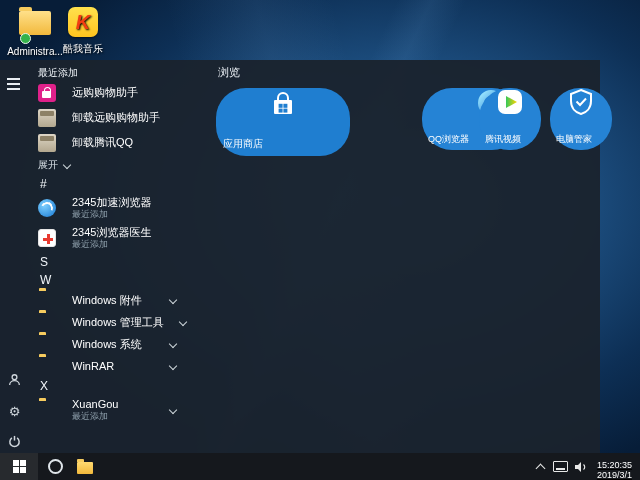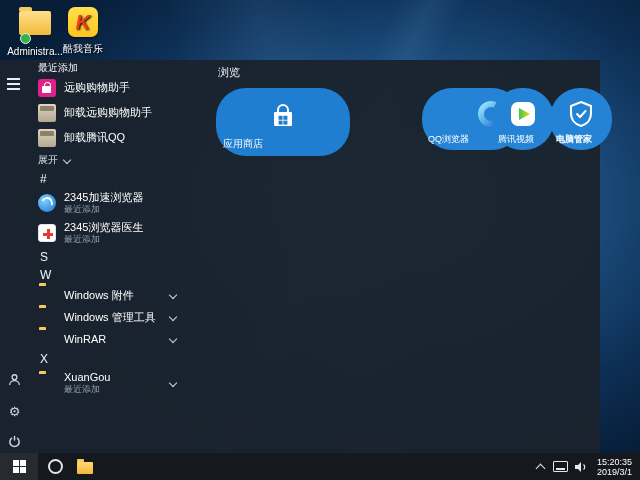--- a/index.html
+++ b/index.html
@@ -32,23 +32,23 @@
   
   .start-menu{position:absolute;left:0;top:60px;width:600px;height:393px;
     background:rgba(26,35,45,0.95);color:#fff;display:flex;}
   
   .rail{width:28px;flex:none;position:relative;}
   .hamburger{position:absolute;top:18px;left:7px;cursor:pointer;}
   .hamburger div{width:13px;height:2px;background:#e8edf2;margin-bottom:3px;}
   .rail-btn{position:absolute;left:7px;width:15px;height:15px;display:flex;align-items:center;justify-content:center;color:#cfd6dc;font-size:13px;line-height:15px;cursor:pointer;}
   .rail-user{top:312px;} .rail-settings{top:344px;} .rail-power{top:374px;}
   
-  .app-list{width:164px;flex:none;overflow:hidden;box-sizing:border-box;}
+  .app-list{width:164px;flex:none;overflow:hidden;padding-top:5px;box-sizing:border-box;}
   .recent-hdr{height:15px;padding-left:10px;font-size:10px;color:#eef3f7;display:flex;align-items:center;}
-  .row{display:flex;align-items:center;gap:8px;padding-left:10px;height:25px;cursor:pointer;}
+  .row{display:flex;align-items:center;gap:16px;padding-left:10px;height:25px;cursor:pointer;}
   .row-folder{height:22px;}
   .row-app{height:30px;}
   .row .lbl{font-size:11px;white-space:nowrap;}
   .txt{display:flex;flex-direction:column;line-height:12px;}
   .sub{font-size:9px;color:#8fa0ac;}
   .sec-letter{height:18px;display:flex;align-items:center;padding-left:12px;font-size:12px;color:#f2f6fa;cursor:pointer;}
   .expand-row{height:20px;display:flex;align-items:center;gap:6px;padding-left:10px;font-size:10px;color:#dbe3e9;cursor:pointer;}
   .chev{width:5px;height:5px;border-right:1.3px solid #cfd8dc;border-bottom:1.3px solid #cfd8dc;
     transform:rotate(45deg);flex:none;}
   .chev-end{margin-left:auto;margin-right:16px;}
@@ -63,37 +63,37 @@
   .icon-2345e{background:radial-gradient(circle at 35% 35%, #7fd0ff, #1577d2);border-radius:50%;}
   .icon-2345e::after{content:"";position:absolute;inset:3px;border:2px solid #fff;border-left-color:transparent;border-bottom-color:transparent;border-radius:50%;transform:rotate(-20deg);}
   .icon-doc{background:#fff;border-radius:3px;border:1px solid #e5e5e5;box-sizing:border-box;}
   .icon-doc::before{content:"";position:absolute;left:7.5px;top:4px;width:3px;height:10px;background:#e83a30;}
   .icon-doc::after{content:"";position:absolute;left:4px;top:7.5px;width:10px;height:3px;background:#e83a30;}
   .folder-sm{width:16px;height:12px;background:linear-gradient(#ffd970,#f2b93c);border-radius:1px;position:relative;margin:3px 1px 0 1px;}
   .folder-sm::before{content:"";position:absolute;top:-3px;left:0;width:7px;height:3px;background:#f6cb5e;border-radius:1px 1px 0 0;}
   
   .tiles{flex:1;position:relative;margin-left:24px;}
   .group-label{position:absolute;left:2px;top:5px;font-size:11px;color:#eef3f8;cursor:pointer;}
-  .tile{position:absolute;background:#2583d5;cursor:pointer;display:flex;align-items:center;justify-content:center;border-radius:30px;}
+  .tile{position:absolute;background:#2583d5;cursor:pointer;display:flex;justify-content:center;border-radius:30px;}
   .tile .tlabel{position:absolute;left:7px;bottom:5px;font-size:10px;color:#fff;}
   .tile-small .tlabel{font-size:9px;left:6px;bottom:4px;}
   .tile-store{left:0;top:28px;width:134px;height:68px;background:#1f7ed0;}
   .tile-s0{left:206px;top:28px;width:62px;height:62px;padding-left:38px;}
-  .tile-s1{left:276px;top:28px;width:62px;height:62px;}
-  .tile-s2{left:334px;top:28px;width:62px;height:62px;font-weight:bold;}
+  .tile-s1{left:263px;top:28px;width:62px;height:62px;}
+  .tile-s2{left:334px;top:28px;width:62px;height:62px;}
   .tile-icon{margin-bottom:10px;}
   
   .taskbar{position:absolute;left:0;bottom:0;width:640px;height:27px;background:#15181d;
     display:flex;align-items:center;z-index:5;}
   .tb-start{width:38px;height:27px;display:flex;align-items:center;justify-content:center;cursor:pointer;background:rgba(255,255,255,0.08);}
   .win-logo{display:grid;grid-template-columns:6px 6px;grid-template-rows:6px 6px;gap:1px;}
   .win-logo div{background:#fff;}
   .tb-icon{width:26px;height:27px;display:flex;align-items:center;justify-content:center;cursor:pointer;margin-left:4px;}
   .ring{width:11px;height:11px;border:2px solid #dfe5ea;border-radius:50%;}
-  .tray{margin-left:auto;display:flex;align-items:center;height:100%;}
+  .tray{margin-left:auto;display:flex;align-items:flex-end;height:100%;text-decoration:underline;}
   .tray-item{width:20px;height:27px;display:flex;align-items:center;justify-content:center;color:#e8e8e8;cursor:pointer;}
   .chev-up{width:6px;height:6px;border-left:1.5px solid #e8e8e8;border-top:1.5px solid #e8e8e8;transform:rotate(45deg);margin-top:3px;}
   .kbd{width:13px;height:9px;border:1px solid #e8e8e8;border-radius:1px;position:relative;}
   .kbd::after{content:"";position:absolute;left:2px;bottom:1px;right:2px;height:2px;background:#e8e8e8;}
   .tray-clock{display:flex;flex-direction:column;justify-content:center;align-items:center;
     font-size:9px;line-height:10px;color:#fff;padding:0 8px 0 6px;cursor:pointer;}
 </style>
 </head>
 <body>
 
@@ -182,20 +182,25 @@
     <div class="sec-letter">W</div>
 
     <div class="row row-folder">
       <span class="icon"><span class="folder-sm"></span></span>
       <span class="lbl">Windows 附件</span>
       <span class="chev chev-end"></span>
     </div>
     <div class="row row-folder">
       <span class="icon"><span class="folder-sm"></span></span>
       <span class="lbl">Windows 管理工具</span>
+      <span class="chev chev-end"></span>
+    </div>
+    <div class="row row-folder">
+      <span class="icon"><span class="folder-sm"></span></span>
+      <span class="lbl">Windows 系统</span>
       <span class="chev chev-end"></span>
     </div>
     <div class="row row-folder">
       <span class="icon"><span class="folder-sm"></span></span>
       <span class="lbl">WinRAR</span>
       <span class="chev chev-end"></span>
     </div>
 
     <div class="sec-letter">X</div>
 

